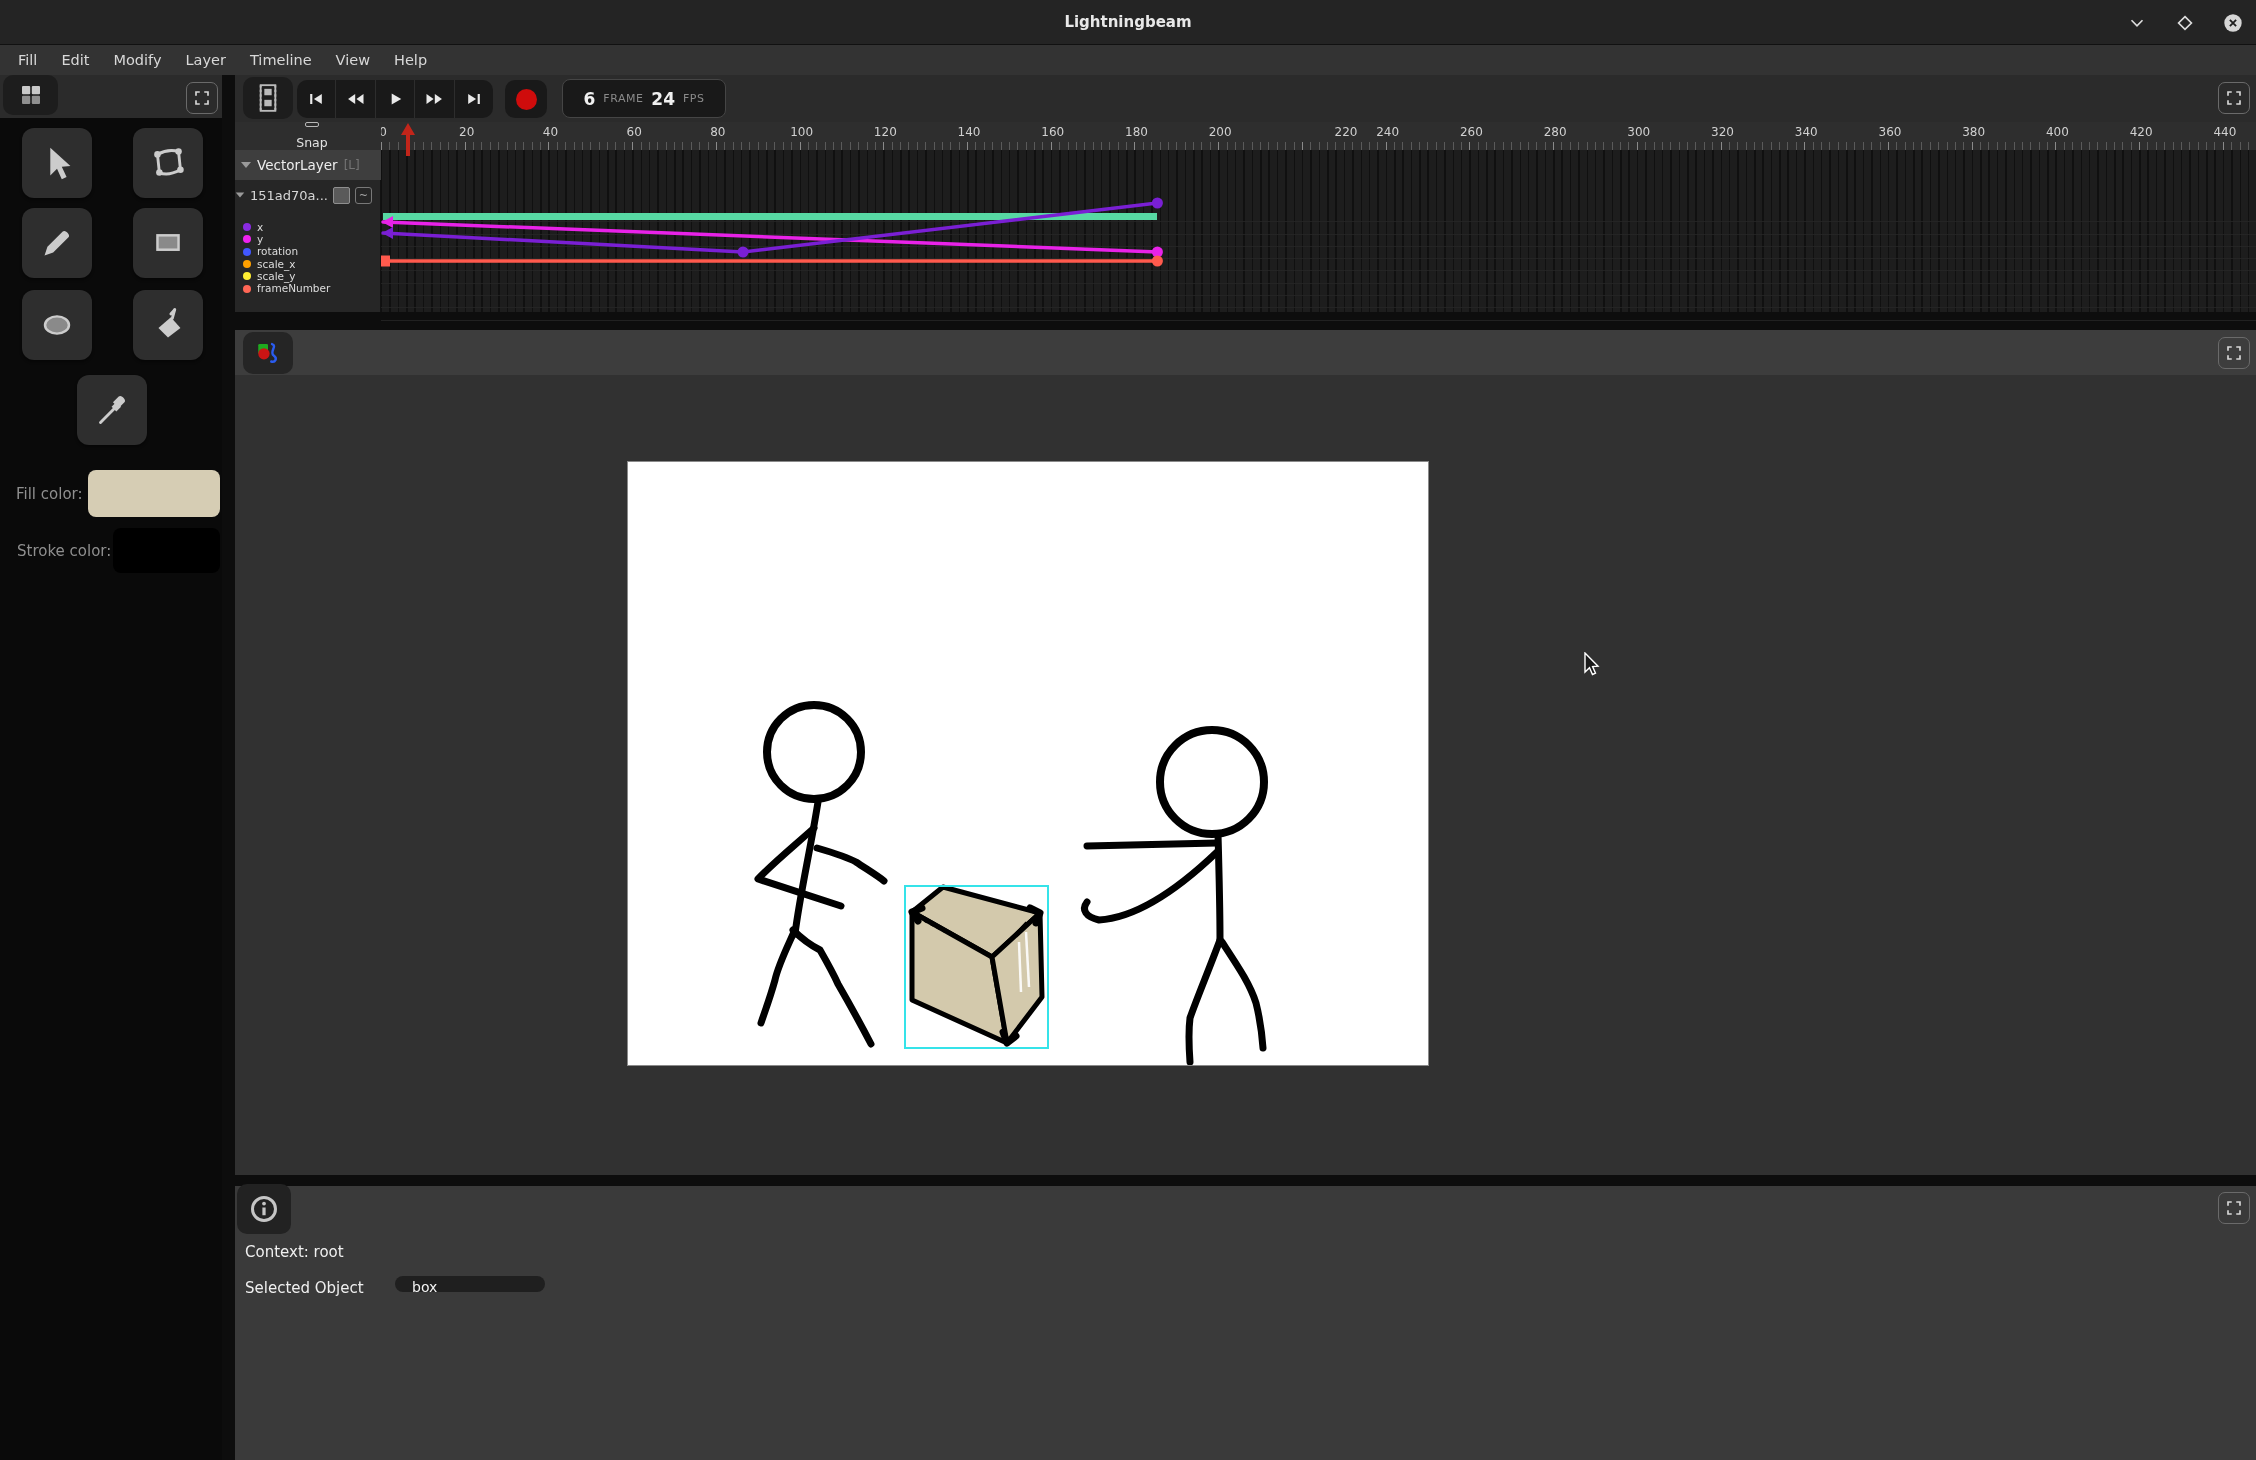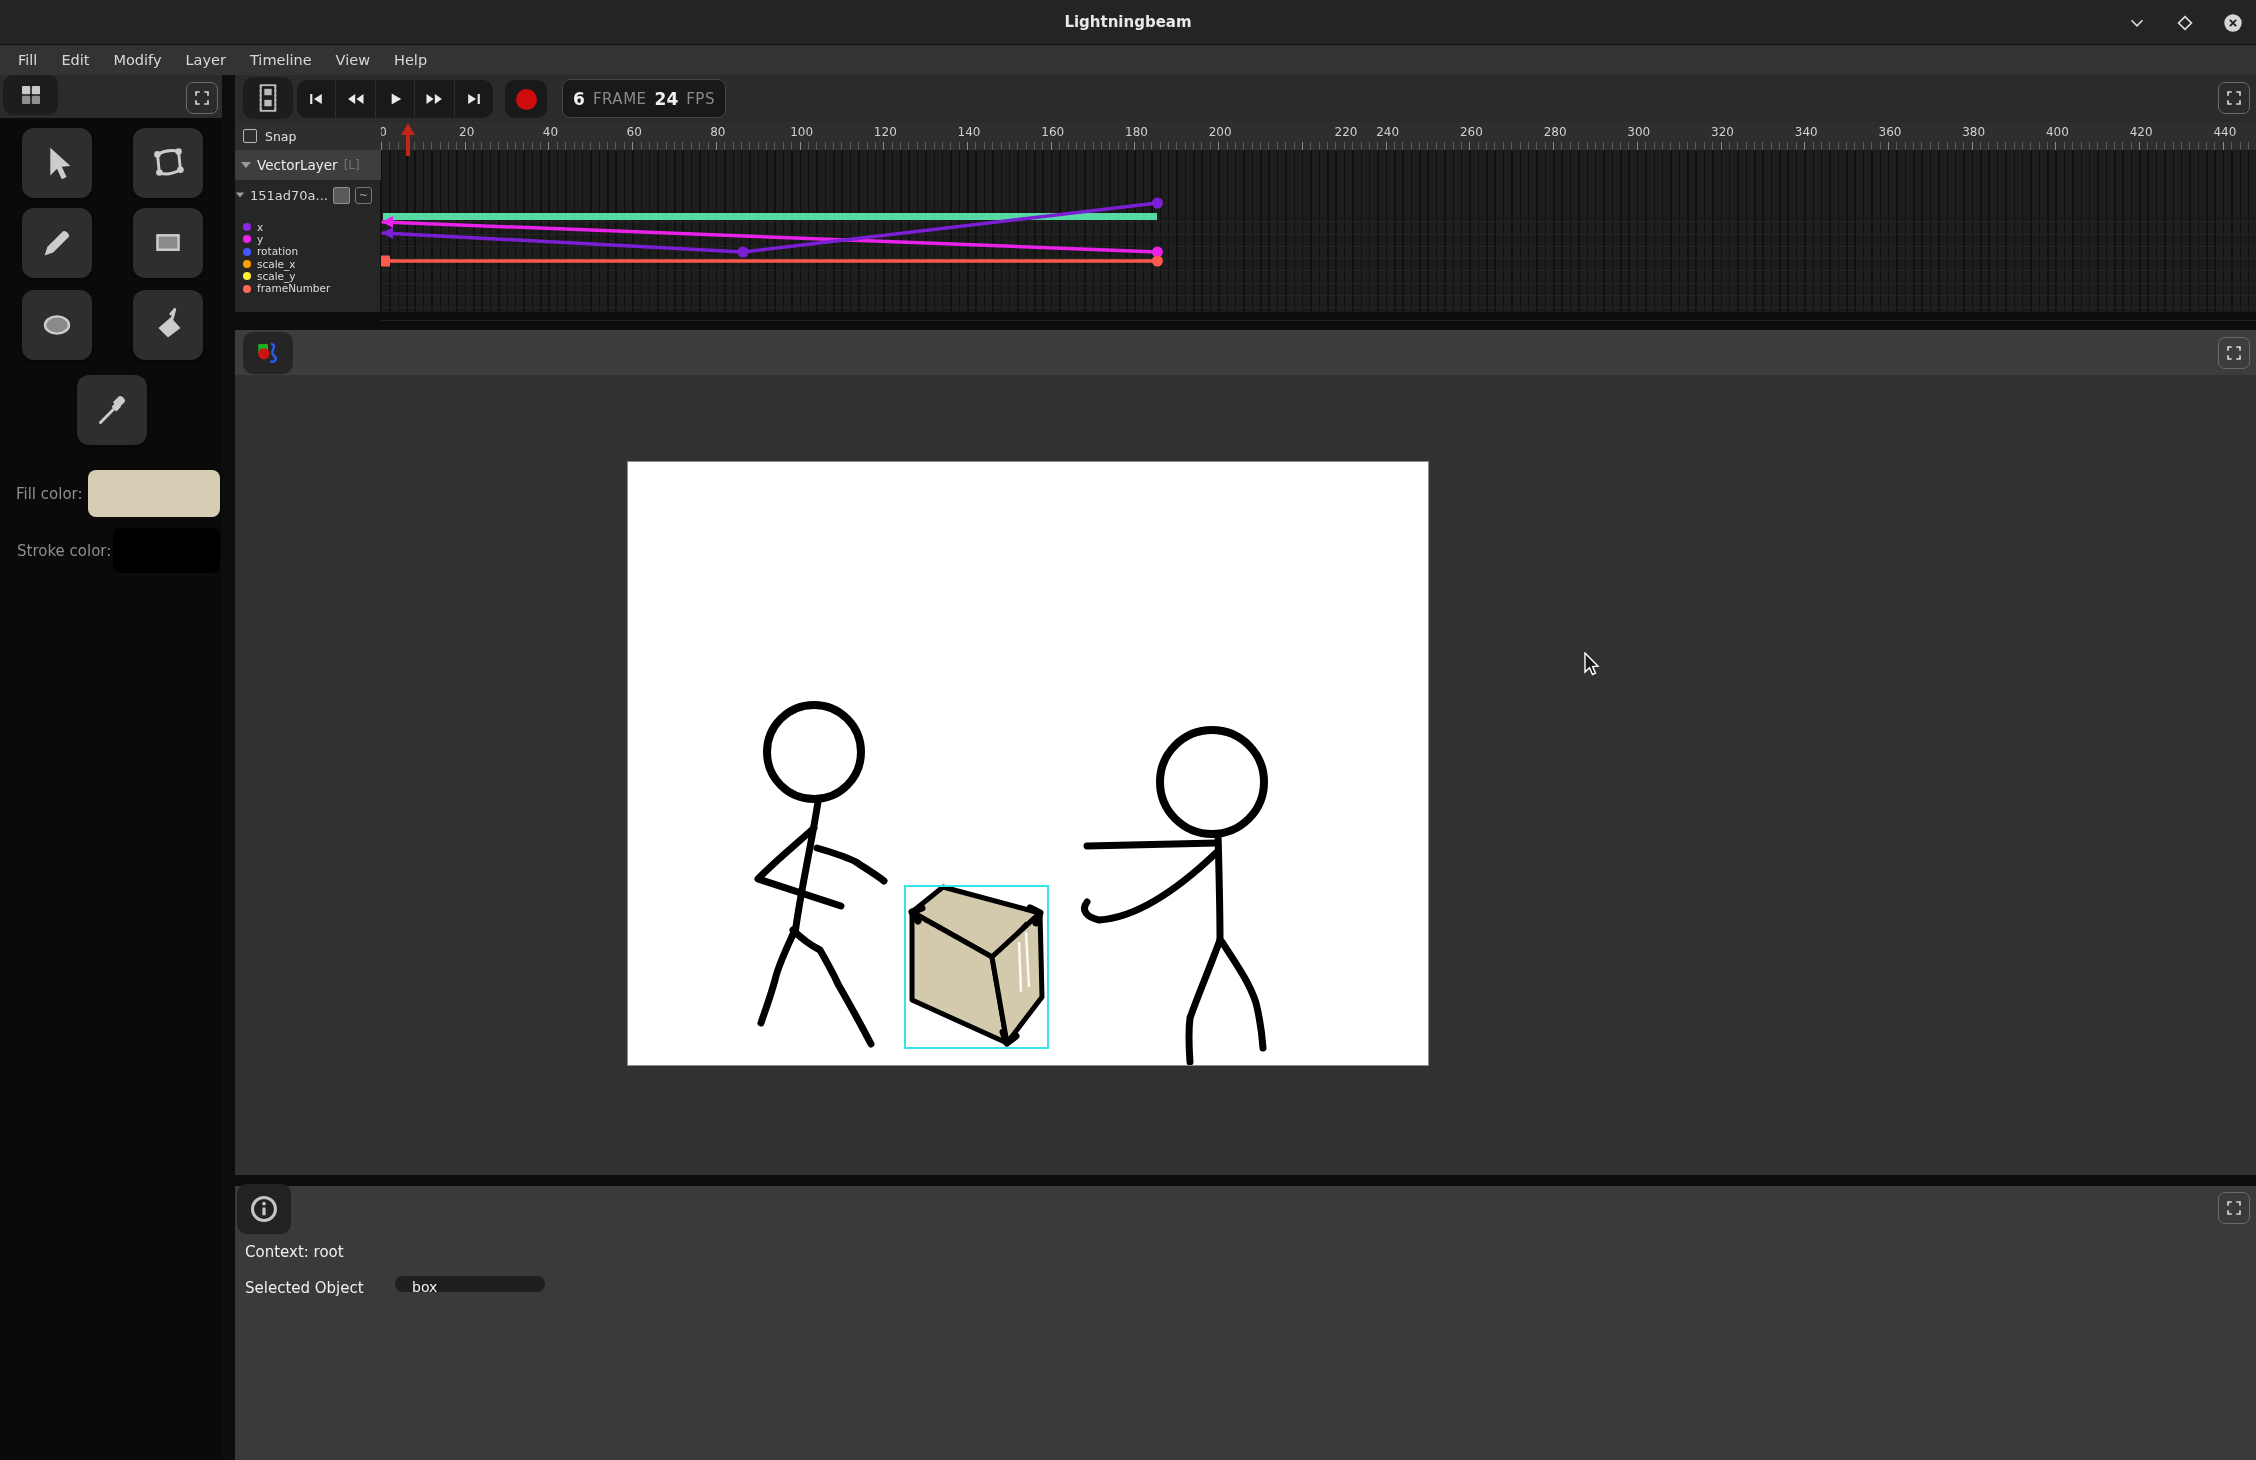--- a/index.html
+++ b/index.html
@@ -27,25 +27,25 @@
   
   .tl-panel { left:235px; top:75px; width:2021px; height:237px; background:#1e1e1e; }
   .tl-header { position:absolute; left:0; top:0; width:100%; height:47px; background:#2b2b2b; }
   .pb-group { position:absolute; left:62px; top:5px; width:196px; height:38px; background:#191919; border-radius:10px; display:flex; overflow:hidden; }
   .pb-btn { flex:1; display:flex; align-items:center; justify-content:center; border-right:1px solid #2d2d2d; }
   .pb-btn:last-child { border-right:none; }
   .rec-btn { position:absolute; left:270px; top:5px; width:42px; height:38px; background:#191919; border-radius:10px; display:flex; align-items:center; justify-content:center; }
   .rec-dot { width:21px; height:21px; border-radius:50%; background:#cf0c0c; }
   .frame-box { position:absolute; left:327px; top:4px; width:164px; height:39px; background:#191919; border:1px solid #454545; border-radius:8px; display:flex; align-items:center; justify-content:center; gap:8px; }
   .frame-box .val { font-size:17px; font-weight:bold; color:#f0f0f0; }
-  .frame-box .unit { font-size:15px; color:#8a8a8a; letter-spacing:.5px; }
+  .frame-box .unit { font-size:11px; color:#8a8a8a; letter-spacing:.5px; }
 
   .tl-body { position:absolute; left:0; top:47px; width:2021px; height:190px; background:#1b1b1b; }
   .layer-col { position:absolute; left:0; top:0; width:146px; height:190px; background:#262626; border-right:1px solid #121212; z-index:3; }
-  .snap-row { position:absolute; left:0; top:0; width:146px; height:28px; background:#2e2e2e; display:flex; align-items:center; gap:8px; padding-left:8px; }
+  .snap-row { position:absolute; left:0; top:0; width:146px; height:28px; background:#2e2e2e; display:flex; align-items:center; gap:8px; padding-left:8px;flex-direction:column; }
   .snap-box { width:14px; height:14px; border:1.5px solid #b8b8b8; border-radius:2px; background:transparent; }
   .snap-lbl { font-size:12.5px; color:#e0e0e0; }
   .vl-row { position:absolute; left:0; top:28px; width:146px; height:30px; background:#3e3e3e; display:flex; align-items:center; padding-left:6px; gap:6px; }
   .vl-name { font-size:13.5px; color:#ededed; font-weight:500; }
   .vl-badge { font-size:12px; color:#747474; }
   .obj-row { position:absolute; left:0; top:58px; width:146px; height:30px; display:flex; align-items:center; gap:5px; }
   .obj-name { font-size:13px; color:#d6d6d6; font-weight:500; }
   .sq-btn { width:17px; height:17px; background:#5a5a5a; border:1px solid #8f8f8f; border-radius:2px; }
   .tl-tilde { width:17px; height:17px; border:1px solid #787878; border-radius:3px; color:#a8a8a8; font-size:11px; line-height:15px; text-align:center; }
   .tri { width:0; height:0; border-left:5px solid transparent; border-right:5px solid transparent; border-top:6px solid #9a9a9a; }

